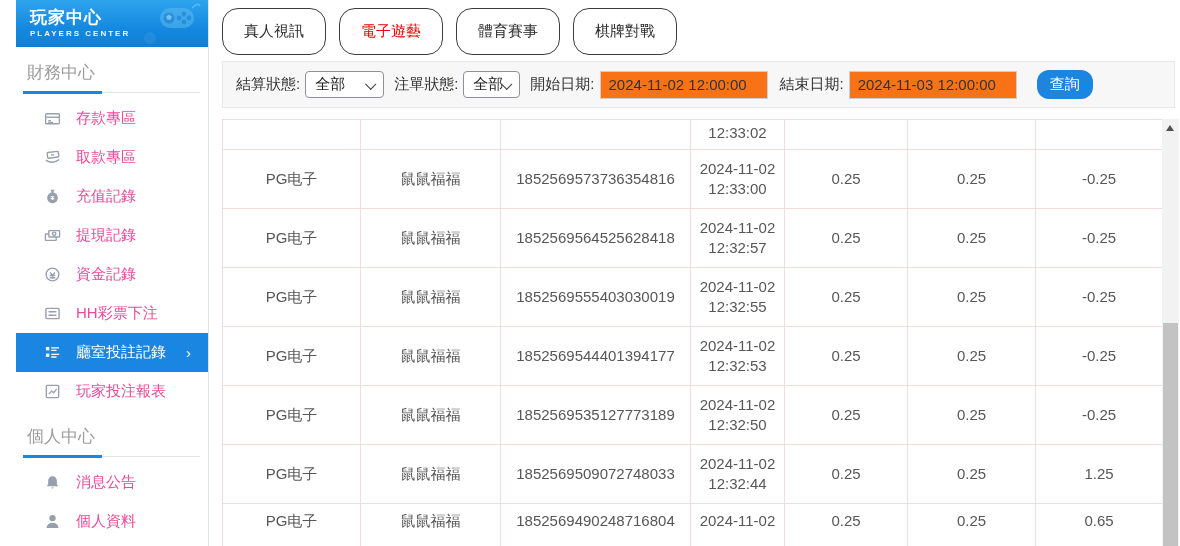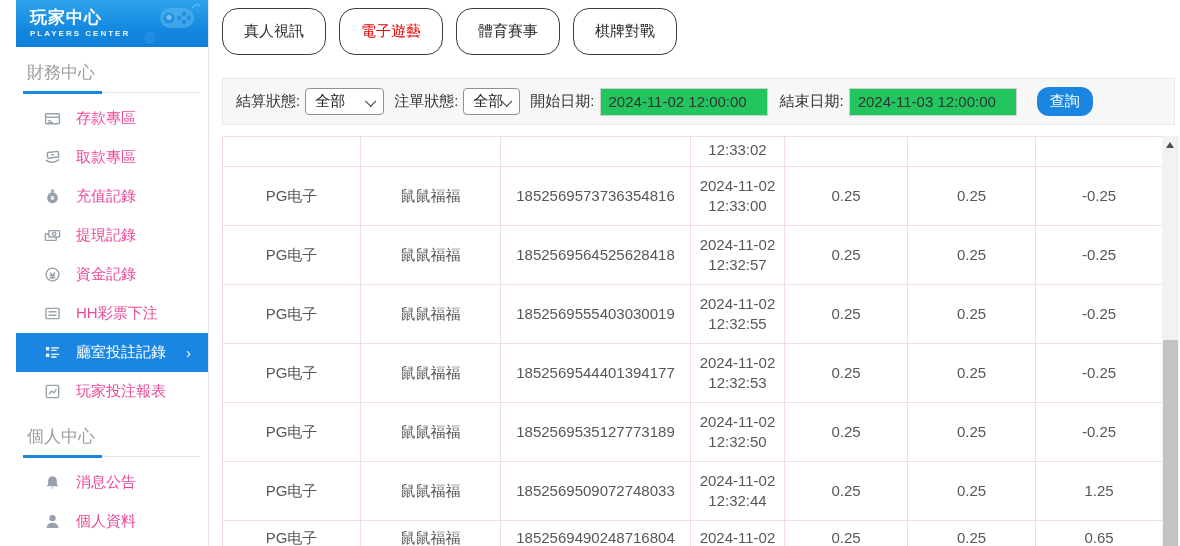--- a/index.html
+++ b/index.html
@@ -29,32 +29,32 @@
   .side-item .chev { position:absolute; right:17px; font-size:15px; color:#fff; }
 
   
   .main { position:absolute; left:210px; top:0; width:970px; height:546px; }
   .tabs { display:flex; gap:13px; padding:8px 0 0 12px; }
   .tab { background:#fff; border:1px solid #3c3c3c; border-radius:16px; height:47px;
          padding:8px 21px; font-size:15px; color:#2a2a2a; display:flex; align-items:center;
          cursor:pointer; font-family:inherit; }
   .tab.active { color:var(--active-red,#e60000); }
 
-  .filterbar { margin:23px 5px 0 12px; height:47px; background:#f7f7f7;
+  .filterbar { margin:6px 5px 0 12px; height:47px; background:#f7f7f7;
                border:1px solid #e9e9e9; display:flex; align-items:center;
                padding-left:13px; font-size:15px; color:#333; }
   .flabel { margin-right:5px; }
   .sel { position:relative; background:#fff; border:1px solid #8f8f9d; border-radius:4px;
          height:27px; display:flex; align-items:center; padding:0 16px 0 9px;
          font-size:15px; color:#222; margin-right:10px; cursor:pointer; }
   .sel.wide { padding-right:38px; }
   .sel:after { content:""; position:absolute; right:9px; top:9px; width:7px; height:7px;
                border-right:1.6px solid #3c3c3c; border-bottom:1.6px solid #3c3c3c;
                transform:rotate(45deg) translateY(-1px); }
-  .dateinput { width:168px; height:28px; border:1px solid #cfcfcf; background:#22c55e;
+  .dateinput { width:168px; height:28px; border:1px solid #cfcfcf; background:#f97316;
                font-size:15px; color:#333; padding:0 8px; margin-right:12px;
                font-family:inherit; }
   .query-btn { background:var(--accent,#1b86e2); color:#fff; border:none; border-radius:12px;
                height:29px; padding:0 13px; font-size:15px; margin-left:8px; cursor:pointer;
                font-family:inherit; }
 
   
   .table-wrap { position:relative; margin:11px 0 0 12px; width:957px; height:428px;
                 overflow:hidden; }
   table { border-collapse:collapse; width:940px; table-layout:fixed; }

